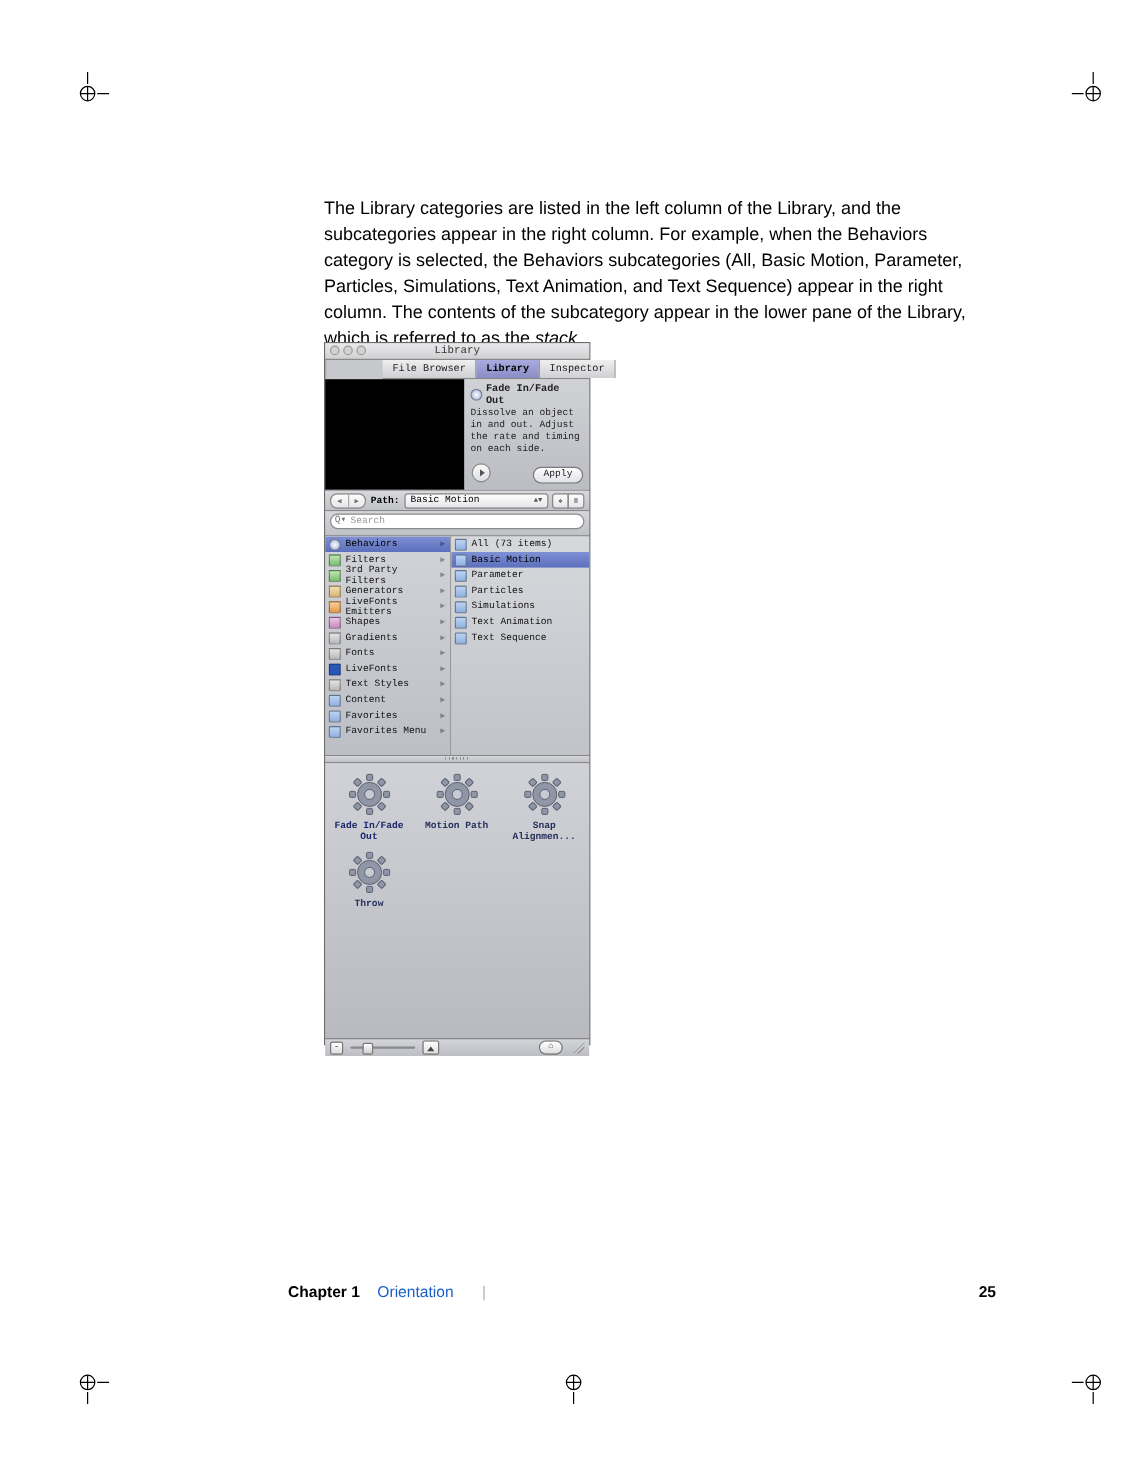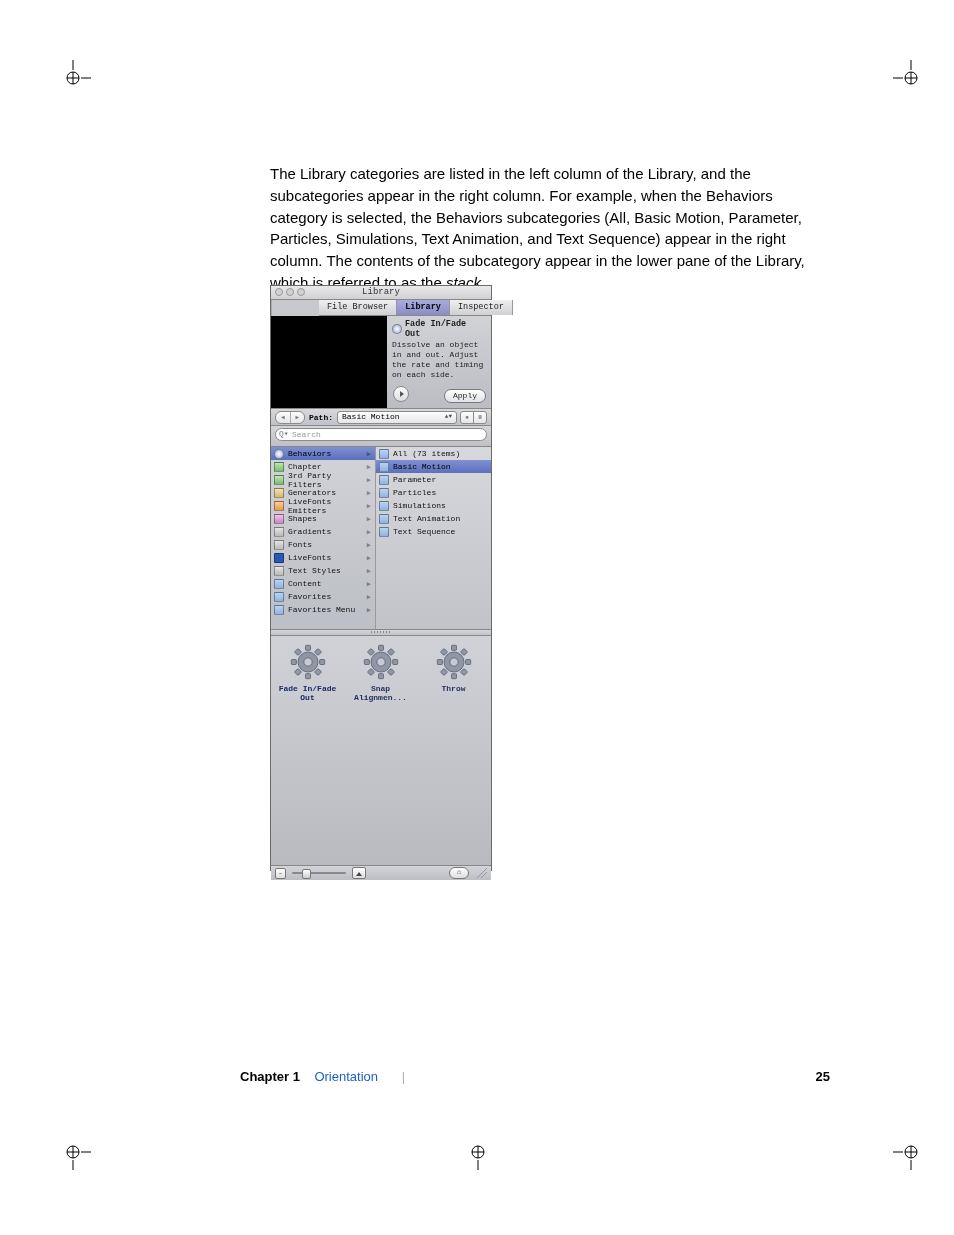--- a/index.html
+++ b/index.html
@@ -245,21 +245,21 @@
   </div>
   <div class="columns-row">
     <div class="col left" id="cat-col">
         <div class="li sel">
           <span class="ico gear"></span>
           <span>Behaviors</span>
           <span class="arrow">▶</span>
         </div>
         <div class="li">
           <span class="ico green"></span>
-          <span>Chapter</span>
+          <span>Filters</span>
           <span class="arrow">▶</span>
         </div>
         <div class="li">
           <span class="ico green"></span>
           <span>3rd Party Filters</span>
           <span class="arrow">▶</span>
         </div>
         <div class="li">
           <span class="ico box"></span>
           <span>Generators</span>
@@ -369,20 +369,37 @@
               <rect x="38" y="21" width="6" height="6" rx="1" transform="rotate(0 41 24)"></rect>
               <rect x="33.020815280171306" y="33.020815280171306" width="6" height="6" rx="1" transform="rotate(45 36.020815280171306 36.020815280171306)"></rect>
               <rect x="21" y="38" width="6" height="6" rx="1" transform="rotate(90 24 41)"></rect>
               <rect x="8.979184719828693" y="33.020815280171306" width="6" height="6" rx="1" transform="rotate(135 11.979184719828693 36.020815280171306)"></rect>
               <rect x="4" y="21.000000000000004" width="6" height="6" rx="1" transform="rotate(180 7 24.000000000000004)"></rect>
               <rect x="8.97918471982869" y="8.979184719828693" width="6" height="6" rx="1" transform="rotate(225 11.97918471982869 11.979184719828693)"></rect>
               <rect x="20.999999999999996" y="4" width="6" height="6" rx="1" transform="rotate(270 23.999999999999996 7)"></rect>
               <rect x="33.020815280171306" y="8.97918471982869" width="6" height="6" rx="1" transform="rotate(315 36.020815280171306 11.97918471982869)"></rect>
             </g>
           </svg></div>
+        <div class="slbl">Motion Path</div>
+      </div>
+      <div class="sitem">
+        <div class="sgear"><svg viewBox="0 0 48 48">
+            <g fill="#8f96a5" stroke="#5b6070" stroke-width="1">
+              <circle cx="24" cy="24" r="12"></circle>
+              <circle cx="24" cy="24" r="5" fill="#c5cad3"></circle>
+              <rect x="38" y="21" width="6" height="6" rx="1" transform="rotate(0 41 24)"></rect>
+              <rect x="33.020815280171306" y="33.020815280171306" width="6" height="6" rx="1" transform="rotate(45 36.020815280171306 36.020815280171306)"></rect>
+              <rect x="21" y="38" width="6" height="6" rx="1" transform="rotate(90 24 41)"></rect>
+              <rect x="8.979184719828693" y="33.020815280171306" width="6" height="6" rx="1" transform="rotate(135 11.979184719828693 36.020815280171306)"></rect>
+              <rect x="4" y="21.000000000000004" width="6" height="6" rx="1" transform="rotate(180 7 24.000000000000004)"></rect>
+              <rect x="8.97918471982869" y="8.979184719828693" width="6" height="6" rx="1" transform="rotate(225 11.97918471982869 11.979184719828693)"></rect>
+              <rect x="20.999999999999996" y="4" width="6" height="6" rx="1" transform="rotate(270 23.999999999999996 7)"></rect>
+              <rect x="33.020815280171306" y="8.97918471982869" width="6" height="6" rx="1" transform="rotate(315 36.020815280171306 11.97918471982869)"></rect>
+            </g>
+          </svg></div>
         <div class="slbl">Snap Alignmen...</div>
       </div>
       <div class="sitem">
         <div class="sgear"><svg viewBox="0 0 48 48">
             <g fill="#8f96a5" stroke="#5b6070" stroke-width="1">
               <circle cx="24" cy="24" r="12"></circle>
               <circle cx="24" cy="24" r="5" fill="#c5cad3"></circle>
               <rect x="38" y="21" width="6" height="6" rx="1" transform="rotate(0 41 24)"></rect>
               <rect x="33.020815280171306" y="33.020815280171306" width="6" height="6" rx="1" transform="rotate(45 36.020815280171306 36.020815280171306)"></rect>
               <rect x="21" y="38" width="6" height="6" rx="1" transform="rotate(90 24 41)"></rect>

